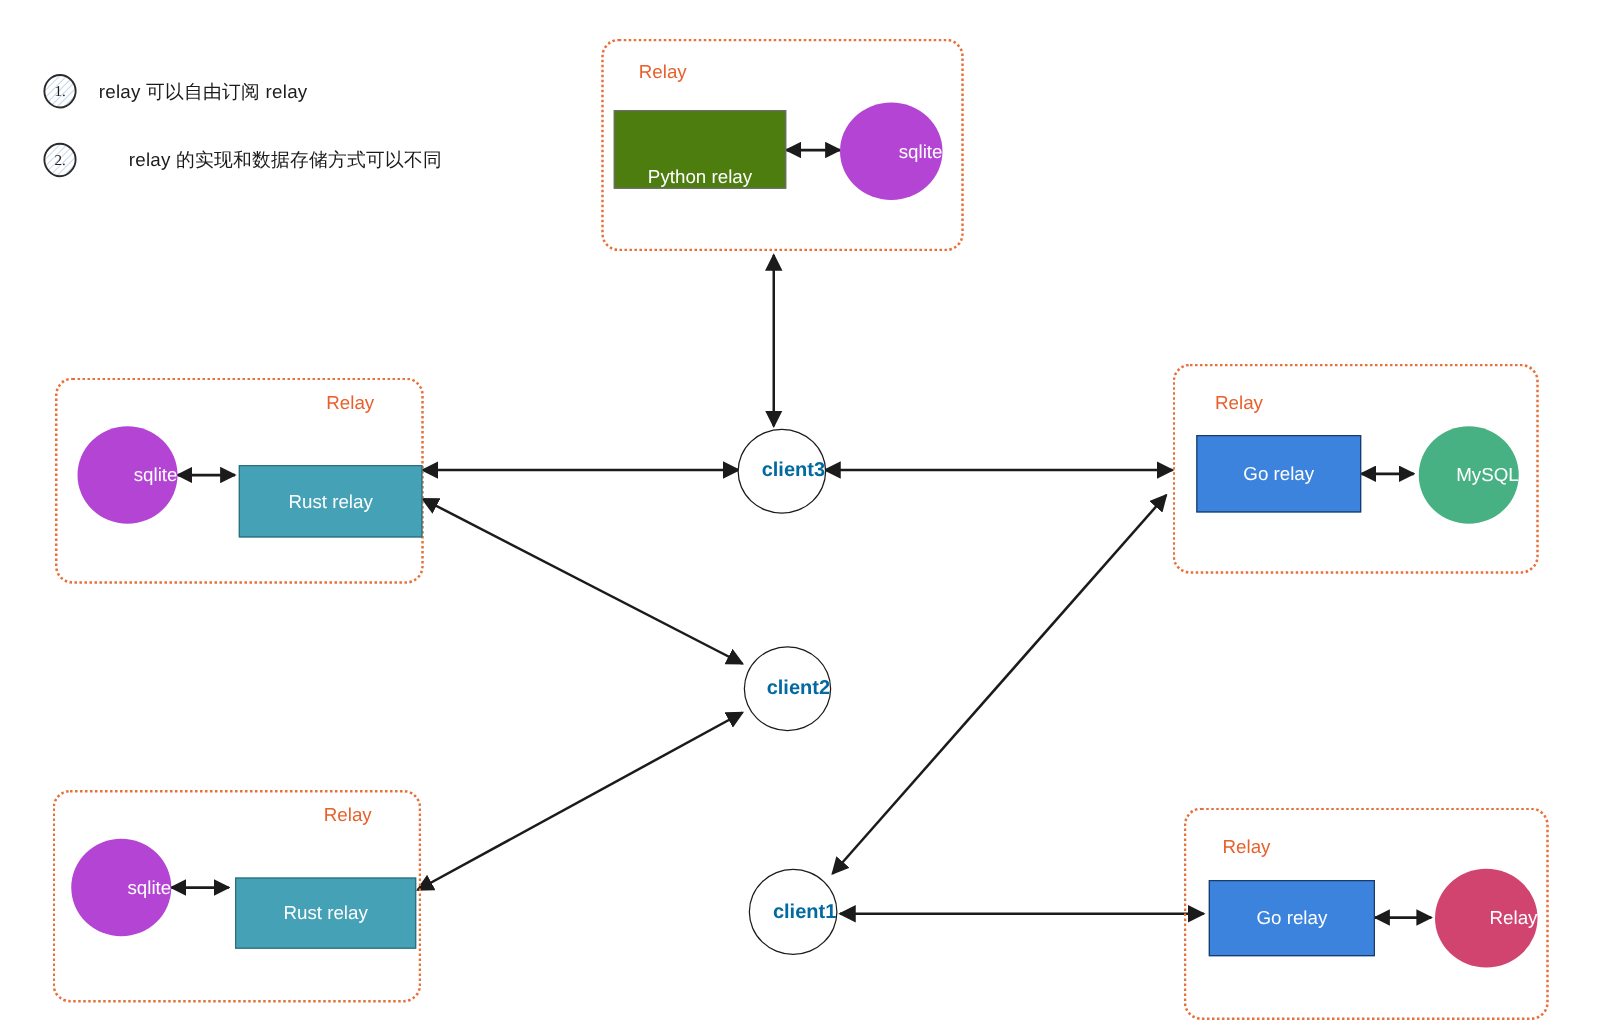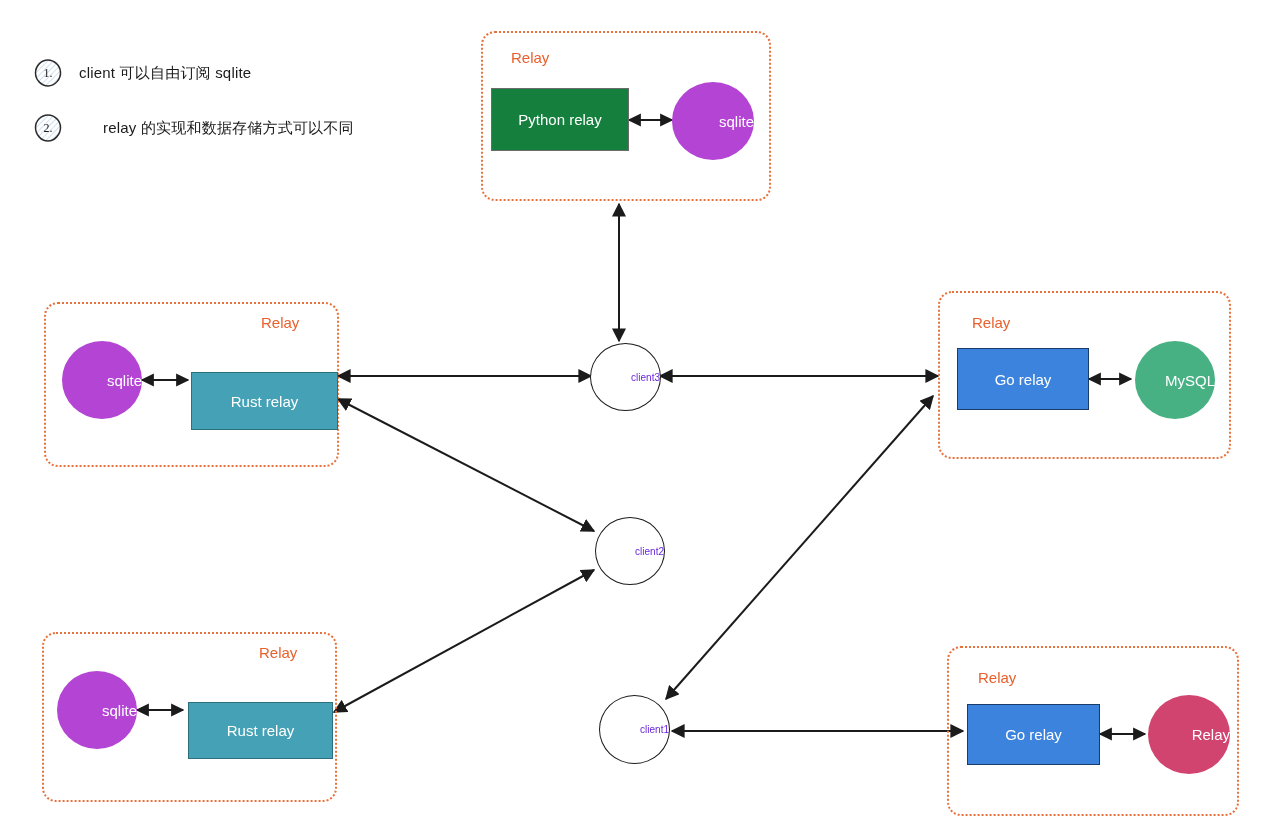--- a/index.html
+++ b/index.html
@@ -47,22 +47,23 @@
     position: absolute;
     display: flex;
     align-items: center;
     justify-content: center;
     color: #ffffff;
     font-size: 15px;
     box-sizing: border-box;
     white-space: nowrap;
   }
   .box-python {
-    background: #15803d;
+    background: #4d7c0f;
     border: 1px solid #6b6b6b;
+    align-items: flex-end;
   }
   .box-rust {
     background: #45a1b5;
     border: 1px solid #2d6f7d;
     margin-top: 20px;
   }
   .box-go {
     background: #3c83dd;
     border: 1px solid #1b3c6b;
   }
@@ -78,22 +79,23 @@
     font-size: 15px;
     box-sizing: border-box;
     white-space: nowrap;
   }
   .circle-sqlite  { background: #b344d4; }
   .circle-mysql   { background: #48b183; }
   .circle-pgsql   { background: #d24470; }
   .circle-client {
     background: #ffffff;
     border: 1.4px solid #1b1b1b;
-    color: #6d28d9;
-    font-size: 10px;
+    color: #0369a1;
+    font-size: 16px;
+    font-weight: bold;
   }
 
   
   .legend-row {
     position: absolute;
     display: flex;
     align-items: center;
   }
   .legend-marker {
     position: relative;
@@ -158,21 +160,21 @@
     <div class="legend-marker">
       <svg width="30" height="30" viewBox="0 0 30 30" xmlns="http://www.w3.org/2000/svg">
         <defs>
           <pattern id="hatch1" width="4" height="4" patternTransform="rotate(45)" patternUnits="userSpaceOnUse">
             <line x1="0" y1="0" x2="0" y2="4" stroke="#bcd3ea" stroke-width="1.4"></line>
           </pattern>
         </defs>
         <path d="M15 2 C21 2 27 7 27.5 14 C28 21 22 28 15 28 C8.5 28 2.5 22 2.5 15 C2.5 8 8 2 15 2 Z" fill="url(#hatch1)" stroke="#2b2b2b" stroke-width="1.5"></path>
       </svg>
     </div>
-    <div class="legend-text">client 可以自由订阅 sqlite</div>
+    <div class="legend-text">relay 可以自由订阅 relay</div>
   </div>
 
   <div class="legend-row" style="left:33px; top:113px;">
     <div class="legend-marker">
       <svg width="30" height="30" viewBox="0 0 30 30" xmlns="http://www.w3.org/2000/svg">
         <defs>
           <pattern id="hatch2" width="4" height="4" patternTransform="rotate(45)" patternUnits="userSpaceOnUse">
             <line x1="0" y1="0" x2="0" y2="4" stroke="#bcd3ea" stroke-width="1.4"></line>
           </pattern>
         </defs>

